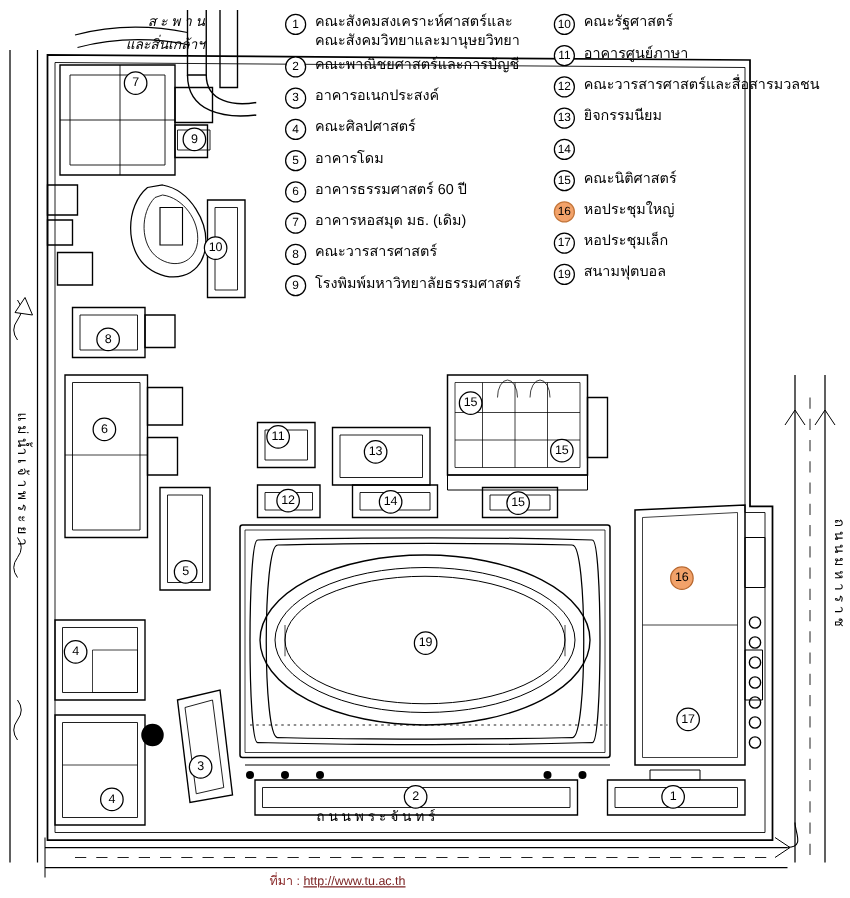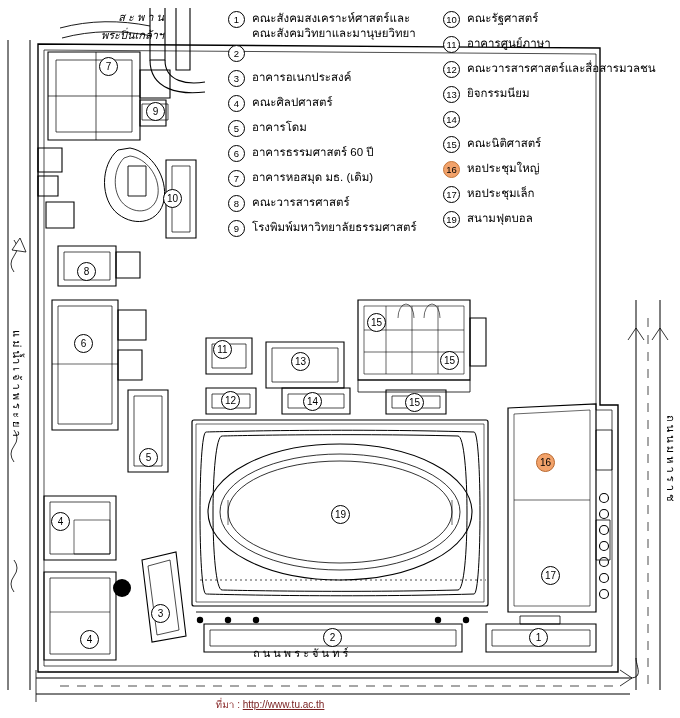--- a/index.html
+++ b/index.html
@@ -277,21 +277,21 @@
     <div class="marker highlight" style="left:536px; top:453px;"><span>16</span></div>
     <div class="marker" style="left:331px; top:505px;"><span>19</span></div>
     <div class="marker" style="left:51px; top:512px;"><span>4</span></div>
     <div class="marker" style="left:541px; top:566px;"><span>17</span></div>
     <div class="marker" style="left:151px; top:604px;"><span>3</span></div>
     <div class="marker" style="left:80px; top:630px;"><span>4</span></div>
     <div class="marker" style="left:323px; top:628px;"><span>2</span></div>
     <div class="marker" style="left:529px; top:628px;"><span>1</span></div>
 
     <div class="map-label center" style="left:44px; top:8px; width:120px;">ส ะ พ า น</div>
-    <div class="map-label center" style="left:24px; top:26px; width:140px;">พระปิ่นเกล้าฯ</div>
+    <div class="map-label center" style="left:24px; top:26px; width:140px;">และสิ่นเกล้าฯ</div>
 
 
     <div class="map-label vertical" style="left:8px; top:330px;">แ ม่ น้ำ เ จ้ า พ ร ะ ย า</div>
 
     <div class="map-label vertical" style="left:662px; top:415px;">ถ น น ม ห า ร า ช</div>
 
     <div class="map-label" style="left:253px; top:644px;">ถ น น พ ร ะ จั น ท ร์</div>
   </div>
 
   <div class="legend-col" id="legend-col-left">
@@ -299,20 +299,21 @@
     <div class="legend-item">
       <div class="num-circle">1</div>
       <div class="legend-label">
         <span class="l2">คณะสังคมสงเคราะห์ศาสตร์และ</span>
         <span class="l2">คณะสังคมวิทยาและมานุษยวิทยา</span>
       </div>
     </div>
 
     <div class="legend-item">
       <div class="num-circle">2</div>
+      <div class="legend-label">คณะพาณิชยศาสตร์และการบัญชี</div>
     </div>
 
     <div class="legend-item">
       <div class="num-circle">3</div>
       <div class="legend-label">อาคารอเนกประสงค์</div>
     </div>
 
     <div class="legend-item">
       <div class="num-circle">4</div>
       <div class="legend-label">คณะศิลปศาสตร์</div>

